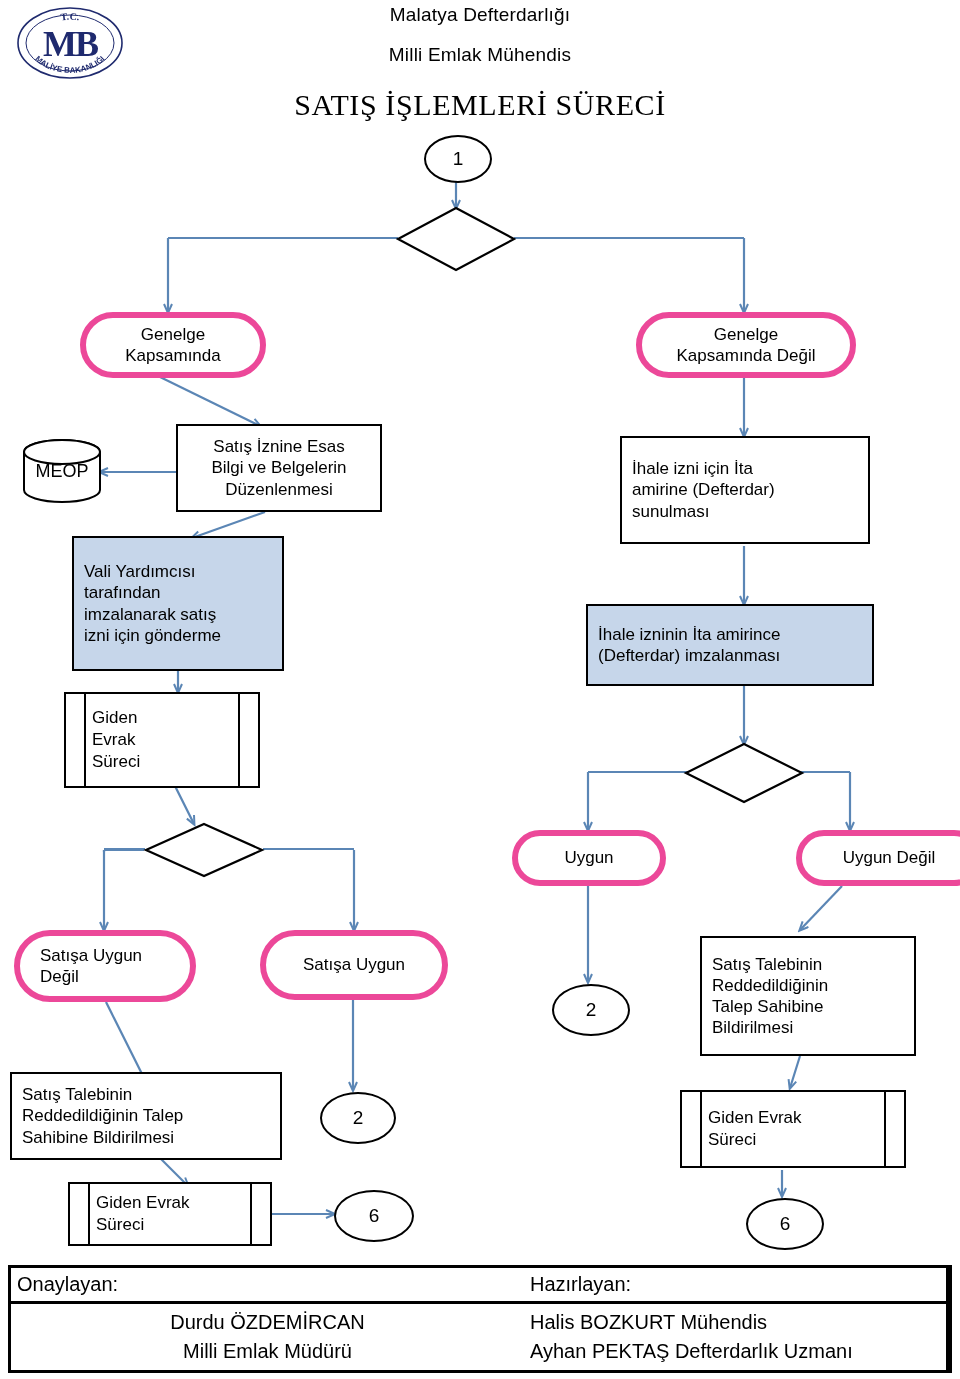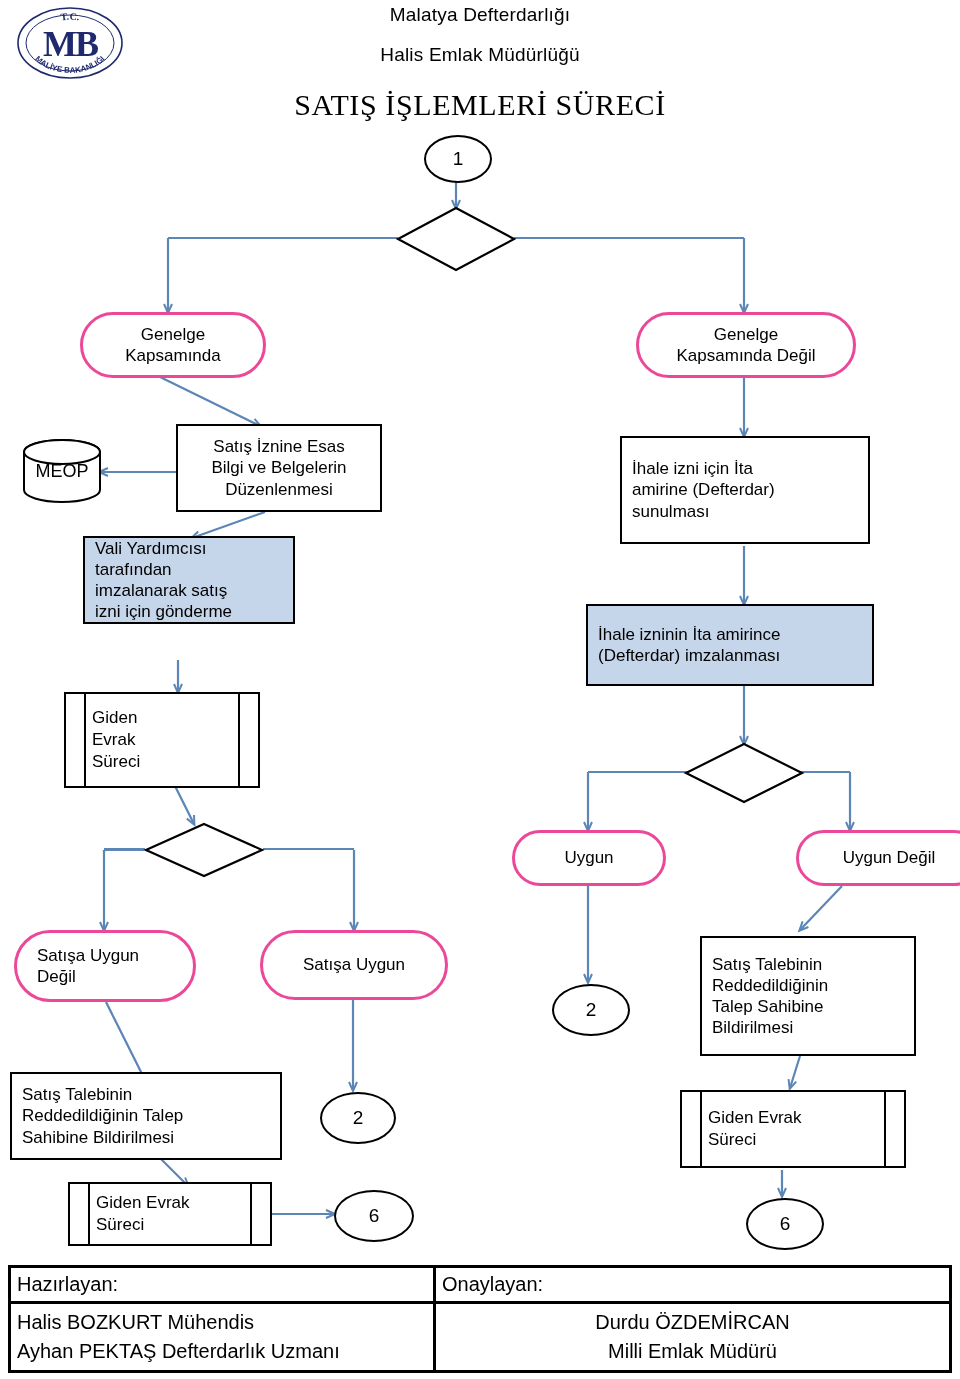--- a/index.html
+++ b/index.html
@@ -43,21 +43,21 @@
     left:12px; top:2px;
     width:116px; height:82px;
   }
 
   
   .node{
     position:absolute;
     box-sizing:border-box;
     display:flex;
     align-items:center;
-    border:3px solid #ec4899;
+    border:6px solid #ec4899;
     background:#fff;
     font-size:17px;
     line-height:1.25;
   }
   .node .txt{display:block;width:100%;}
   .center .txt{text-align:center;}
   .pad{padding:4px 10px;}
 
   
   .rect{border:2px solid #000;}
@@ -147,21 +147,21 @@
       </text>
       <text x="58" y="54" text-anchor="middle" font-family="'Liberation Serif',serif" font-size="36" font-weight="bold" fill="#1f2a6e" letter-spacing="-2">MB</text>
       <path id="lb" d="M 18 50 A 42 30 0 0 0 98 50" fill="none"></path>
       <text font-family="'Liberation Sans',sans-serif" font-size="8" font-weight="bold" fill="#1f2a6e">
         <textPath href="#lb" startOffset="50%" text-anchor="middle">MALİYE BAKANLIĞI</textPath>
       </text>
     </svg>
   </div>
 
   <div class="hdr-line" id="hdr1">Malatya Defterdarlığı</div>
-  <div class="hdr-line" id="hdr2">Halis Emlak Müdürlüğü</div>
+  <div class="hdr-line" id="hdr2">Milli Emlak Mühendis</div>
   <div id="hdr-title">SATIŞ İŞLEMLERİ SÜRECİ</div>
 
   <svg id="wires">
     <defs>
       <marker id="ah" markerWidth="12" markerHeight="12" refX="9" refY="5" orient="auto" markerUnits="userSpaceOnUse">
         <path d="M1,1 L10,5 L1,9" fill="none" stroke="#5b86b5" stroke-width="2"></path>
       </marker>
     </defs>
     <g stroke="#5b86b5" stroke-width="2.2" fill="none" marker-end="url(#ah)">
 
@@ -253,21 +253,21 @@
       <path d="M2,14 a38,12 0 0 1 76,0 L78,52 a38,12 0 0 1 -76,0 Z" fill="#fff" stroke="#000" stroke-width="2"></path>
       <ellipse cx="40" cy="14" rx="38" ry="12" fill="#fff" stroke="#000" stroke-width="2"></ellipse>
     </svg>
     <span class="lbl">MEOP</span>
   </div>
 
   <div class="node rect center" style="left:176px; top:424px; width:206px; height:88px; padding:2px 8px;">
     <span class="txt">Satış İznine Esas<br>Bilgi ve Belgelerin<br>Düzenlenmesi</span>
   </div>
 
-  <div class="node rect blue pad" style="left:72px; top:536px; width:212px; height:88px;margin-left:11px;">
+  <div class="node rect blue pad" style="left:72px; top:536px; width:212px; height:135px;">
     <span class="txt">Vali Yardımcısı<br>tarafından<br>imzalanarak satış<br>izni için gönderme</span>
   </div>
 
   <div class="predef" style="left:64px; top:692px; width:196px; height:96px;">
     <span class="bar l"></span>
     <span class="bar r"></span>
     <span class="inner">Giden<br>Evrak<br>Süreci</span>
   </div>
 
   <div class="node rect pad" style="left:620px; top:436px; width:250px; height:108px;">
@@ -328,29 +328,29 @@
 
   <div class="predef" style="left:680px; top:1090px; width:226px; height:78px;">
     <span class="bar l"></span>
     <span class="bar r"></span>
     <span class="inner">Giden Evrak<br>Süreci</span>
   </div>
 
   <div class="conn" style="left:746px; top:1198px; width:74px; height:48px;">6</div>
 
   <div id="footer">
+    <div class="fcol right">
+      <div class="frow-head">Onaylayan:</div>
+      <div class="frow-body c">
+        <div>Durdu ÖZDEMİRCAN</div>
+        <div>Milli Emlak Müdürü</div>
+      </div>
+    </div>
     <div class="fcol left">
       <div class="frow-head">Hazırlayan:</div>
       <div class="frow-body">
         <div>Halis BOZKURT Mühendis</div>
         <div>Ayhan PEKTAŞ Defterdarlık Uzmanı</div>
       </div>
     </div>
-    <div class="fcol right">
-      <div class="frow-head">Onaylayan:</div>
-      <div class="frow-body c">
-        <div>Durdu ÖZDEMİRCAN</div>
-        <div>Milli Emlak Müdürü</div>
-      </div>
-    </div>
   </div>
 
 </div>
 
 </body></html>

